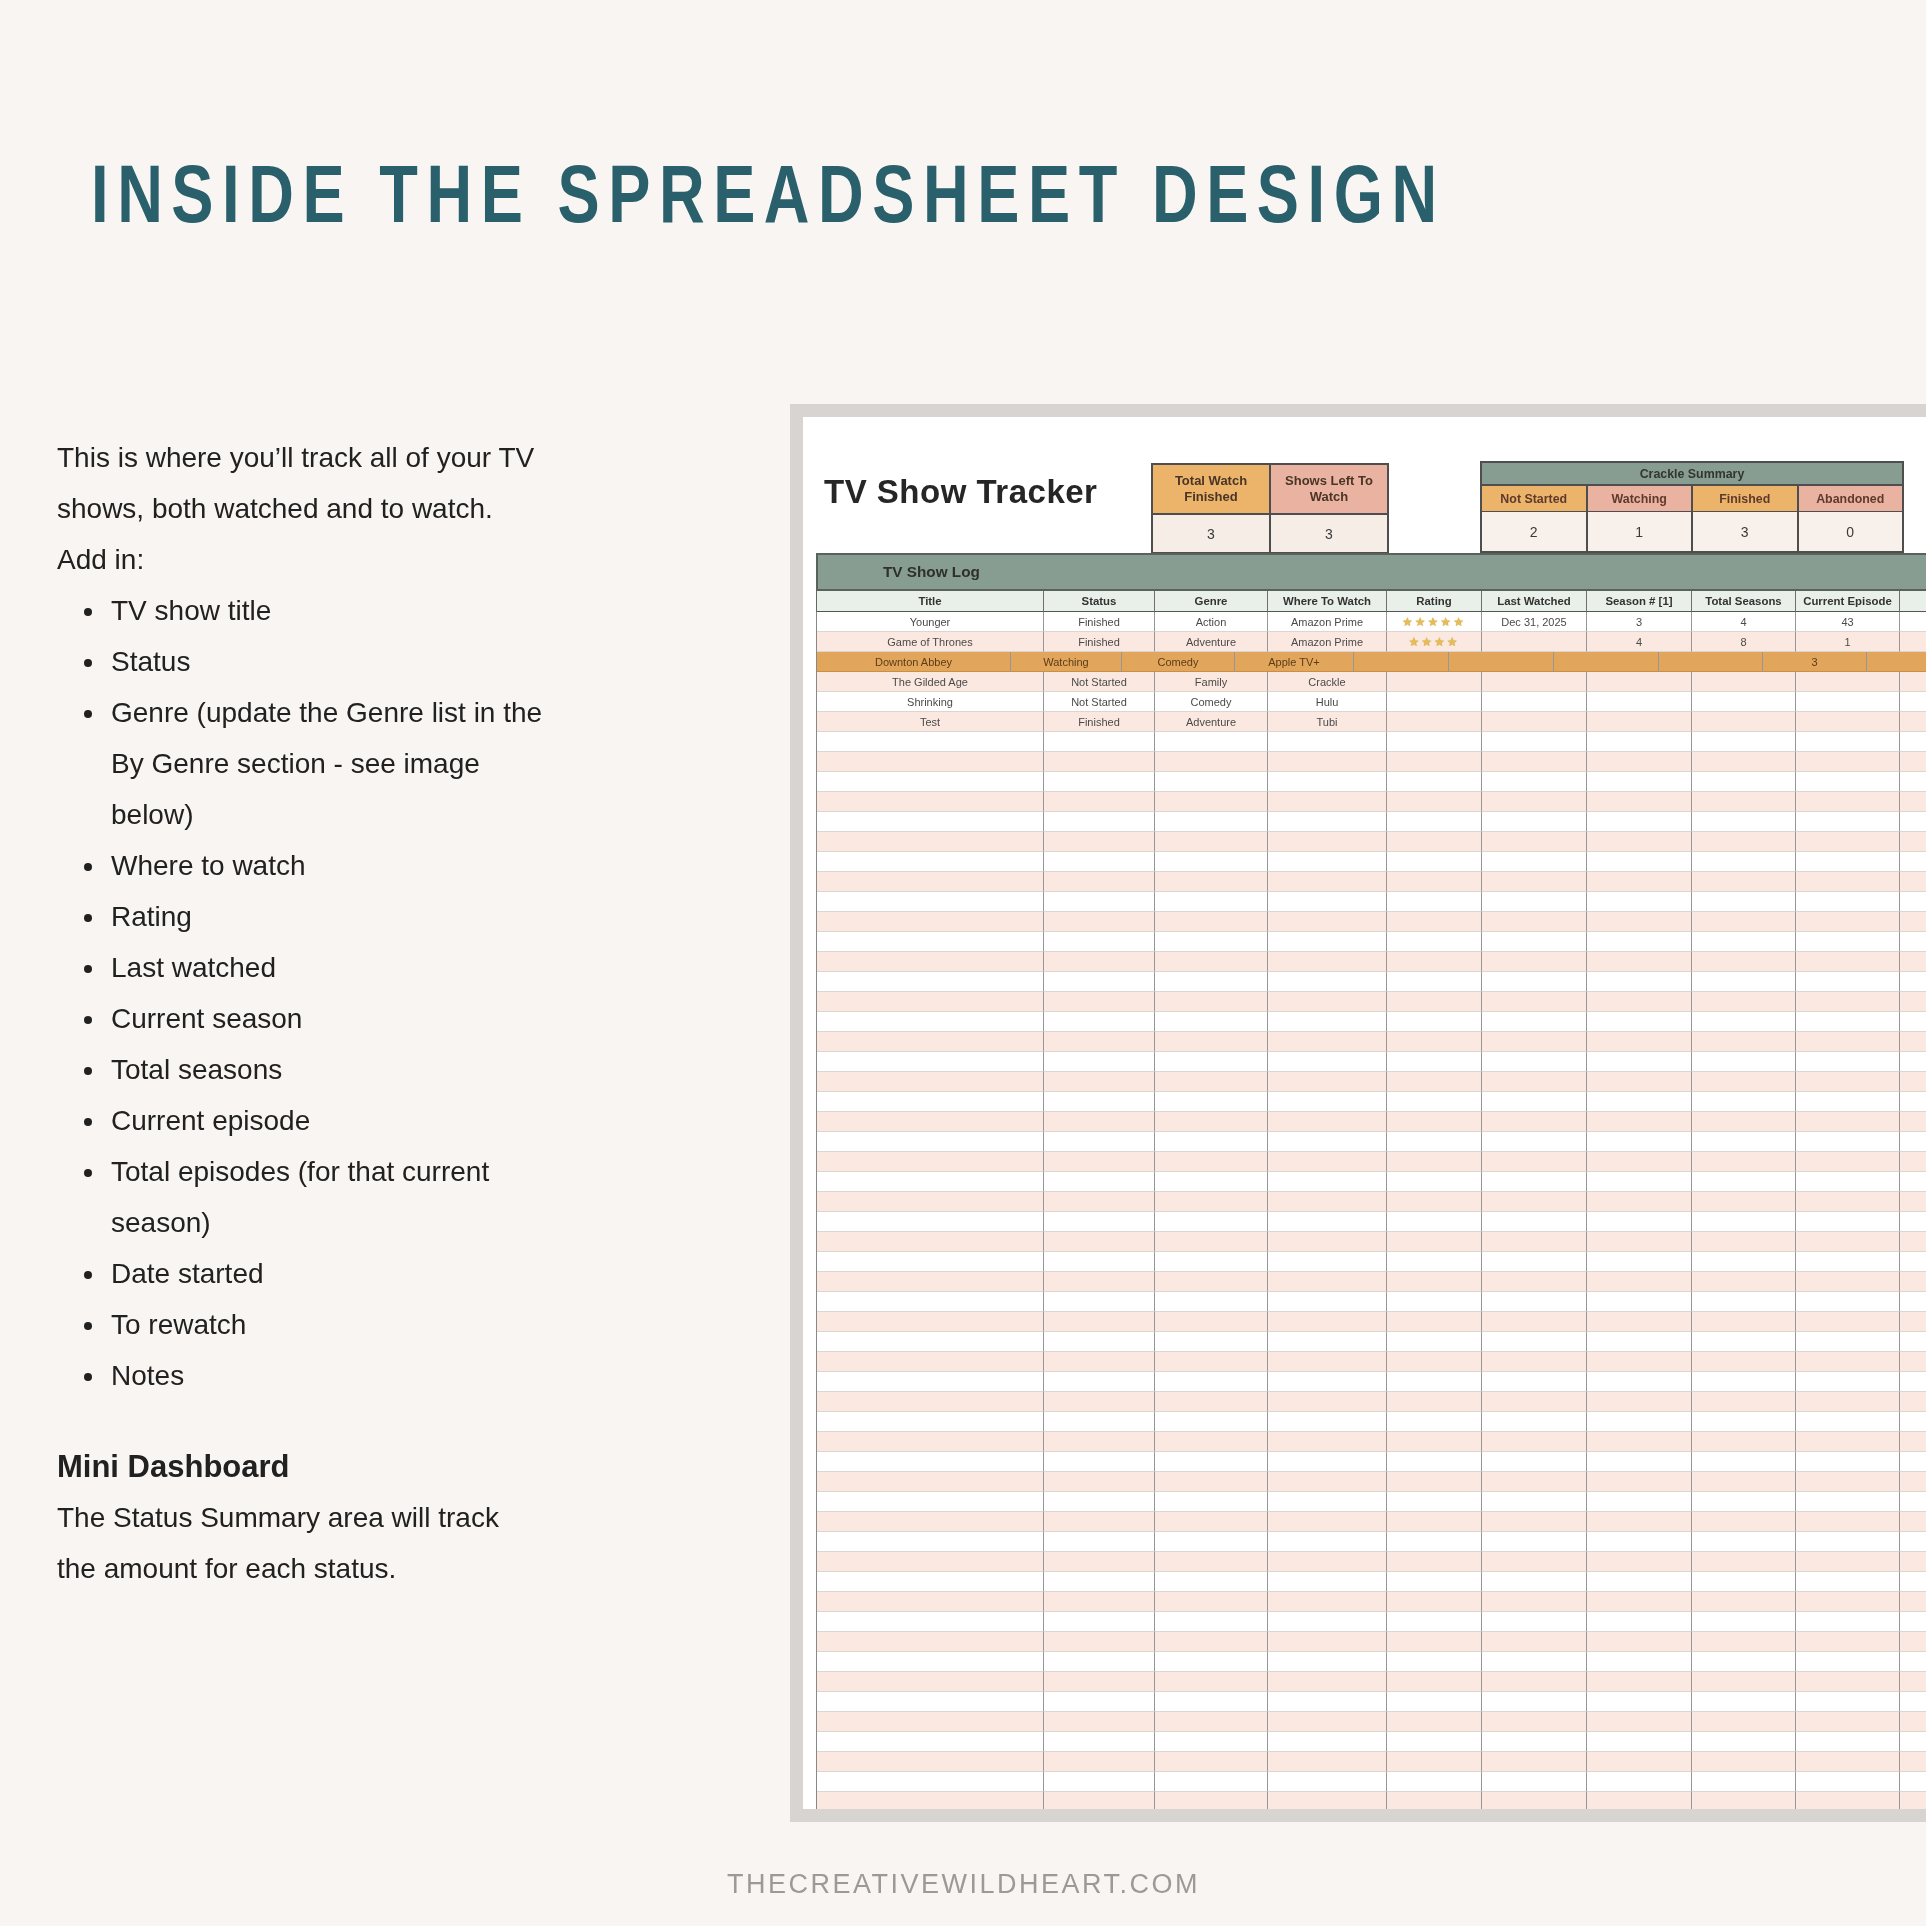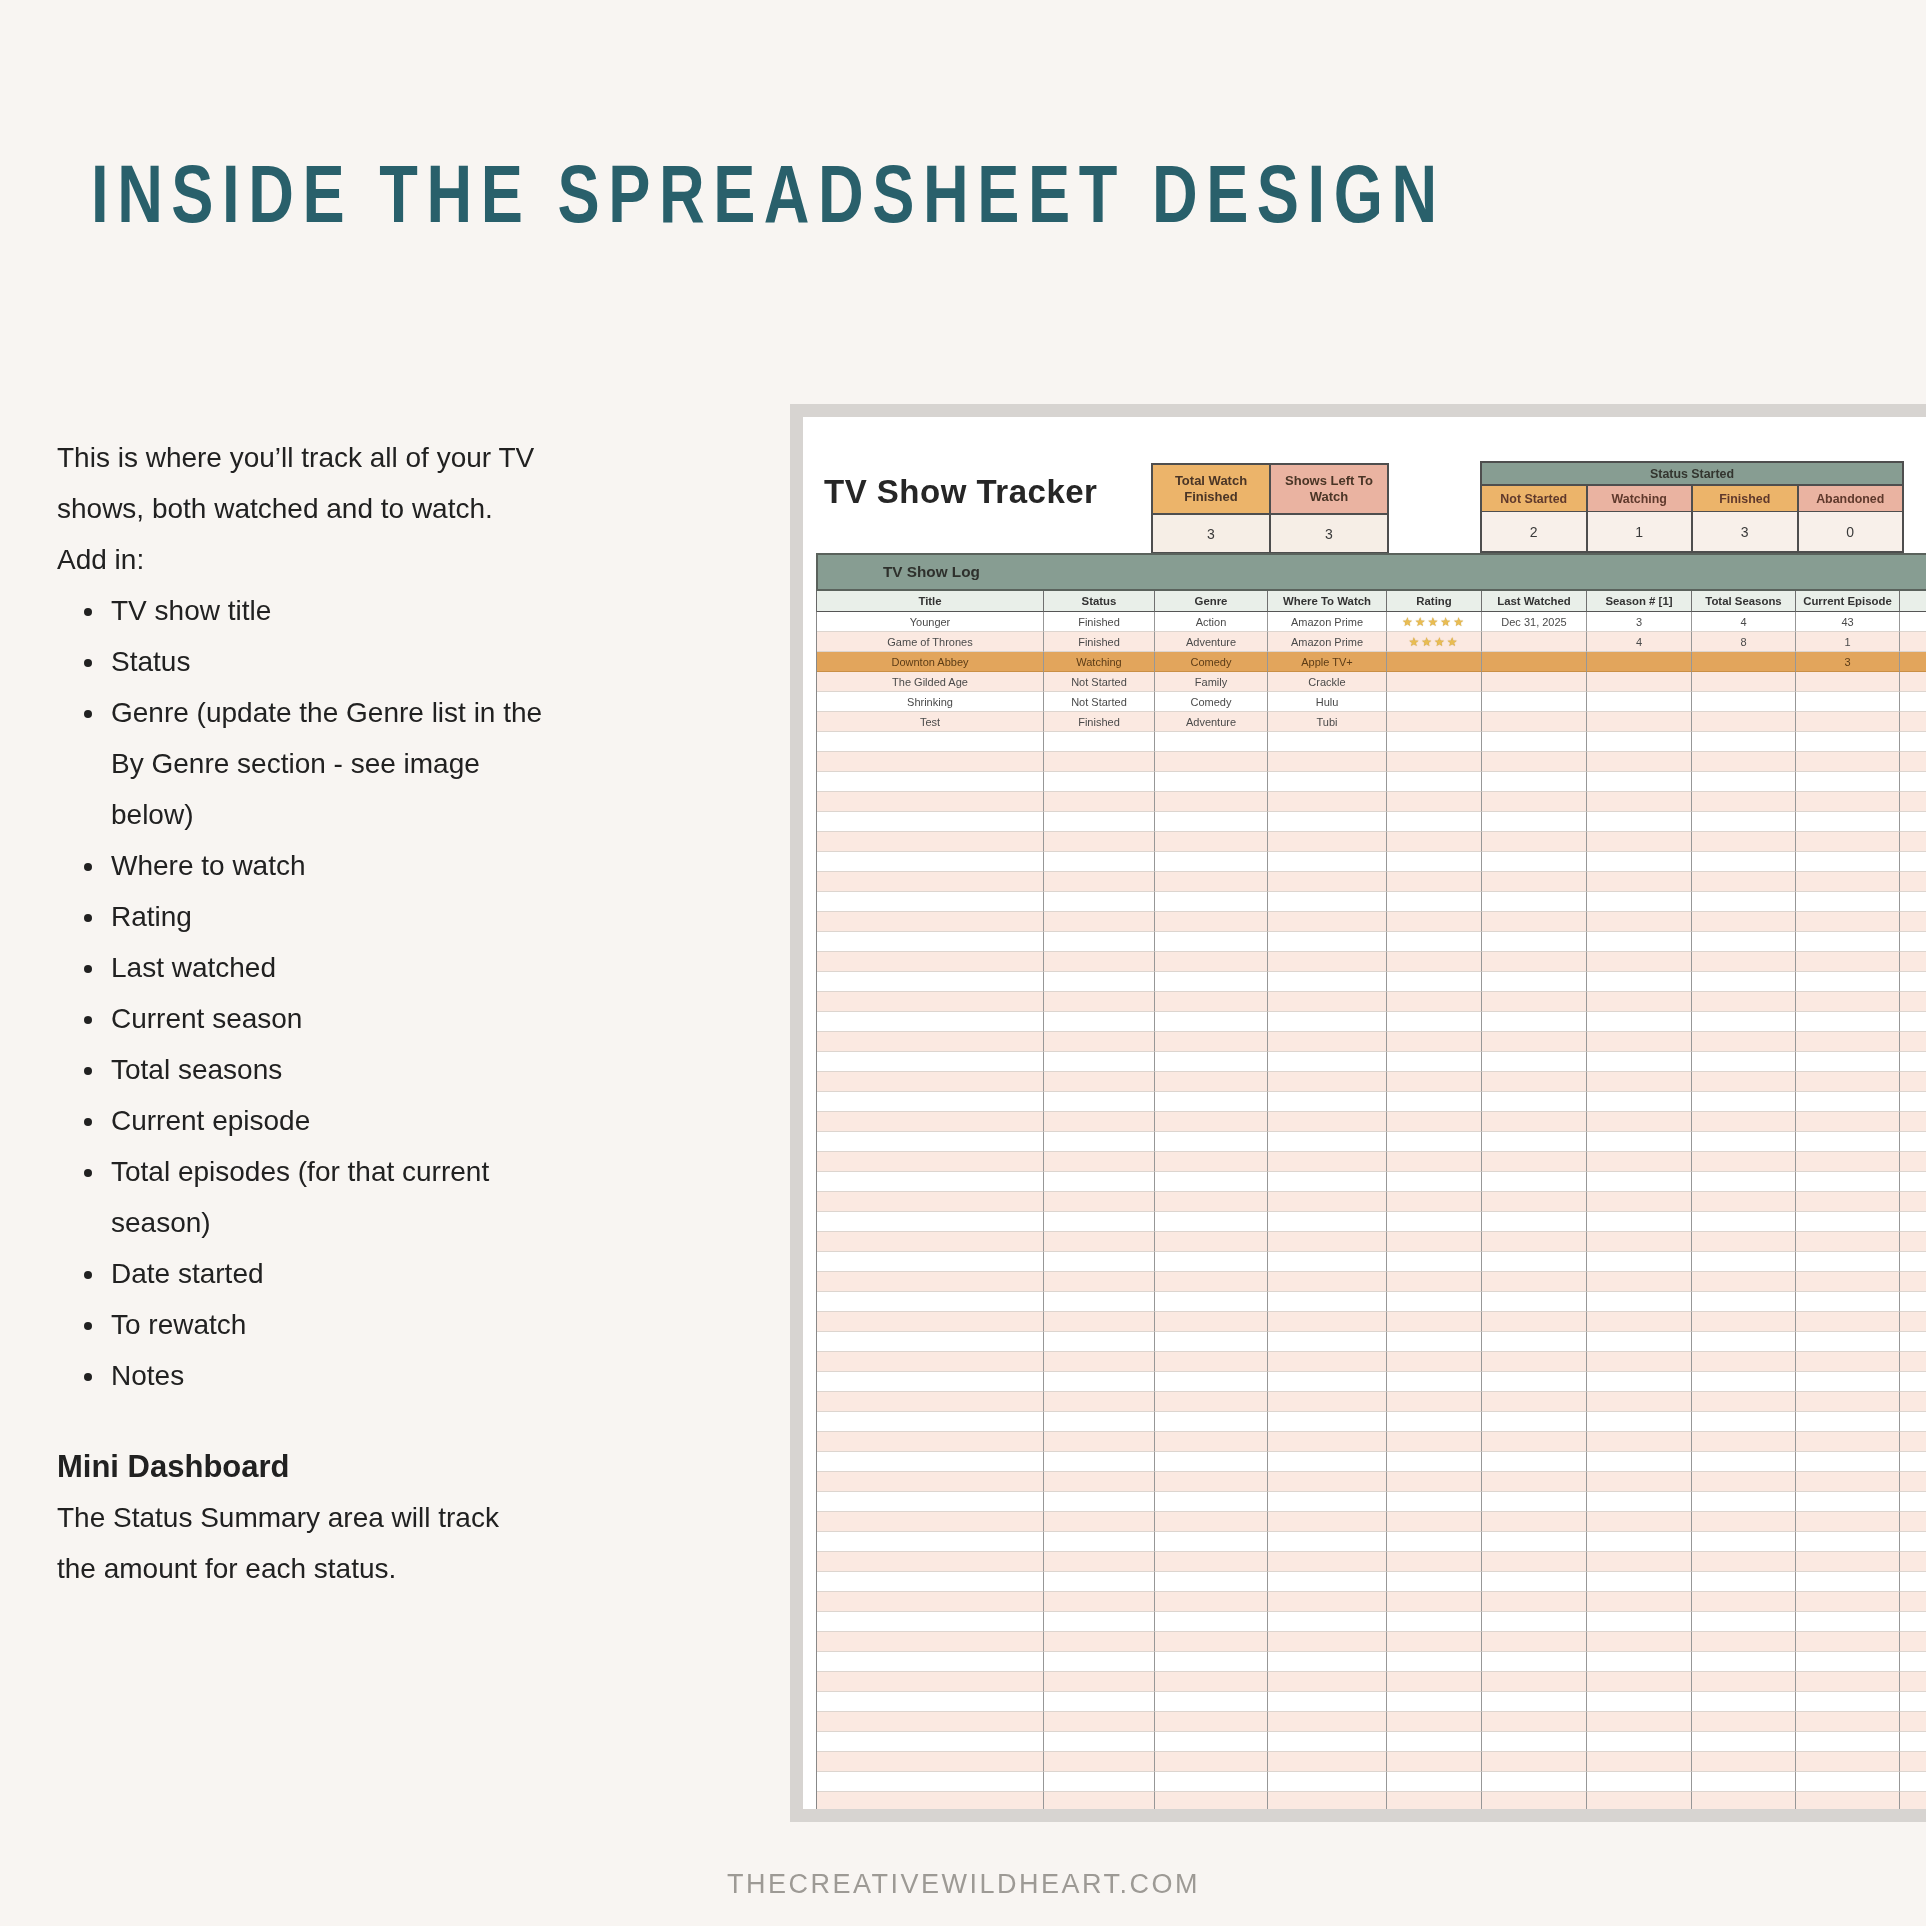--- a/index.html
+++ b/index.html
@@ -114,21 +114,21 @@
         <div class="mhdr hdr-orange">Total Watch Finished</div>
         <div class="mval">3</div>
       </div>
       <div class="mcol">
         <div class="mhdr hdr-pink">Shows Left To Watch</div>
         <div class="mval">3</div>
       </div>
     </div>
 
     <div class="ssum">
-      <div class="stitle">Status Started</div>
+      <div class="stitle">Crackle Summary</div>
       <div class="scols" id="ssum-cols">
           <div class="scol">
             <div class="shdr hdr-orange">Not Started</div>
             <div class="sval">2</div>
           </div>
           <div class="scol">
             <div class="shdr hdr-pink">Watching</div>
             <div class="sval">1</div>
           </div>
           <div class="scol">
@@ -179,21 +179,21 @@
             <div class="lcell" style="width: 95px;">
               <span class="stars">★★★★</span>
             </div>
             <div class="lcell" style="width: 105px;"></div>
             <div class="lcell" style="width: 105px;">4</div>
             <div class="lcell" style="width: 104px;">8</div>
             <div class="lcell" style="width: 104px;">1</div>
             <div class="lcell" style="width: 76px;"></div>
           </div>
           <div class="lrow row-highlight">
-            <div class="lcell" style="width: 227px;">Downton Abbey</div>
+            <div class="lcell" style="width: 194px;">Downton Abbey</div>
             <div class="lcell" style="width: 111px;">Watching</div>
             <div class="lcell" style="width: 113px;">Comedy</div>
             <div class="lcell" style="width: 119px;">Apple TV+</div>
             <div class="lcell" style="width: 95px;"></div>
             <div class="lcell" style="width: 105px;"></div>
             <div class="lcell" style="width: 105px;"></div>
             <div class="lcell" style="width: 104px;"></div>
             <div class="lcell" style="width: 104px;">3</div>
             <div class="lcell" style="width: 76px;"></div>
           </div>

